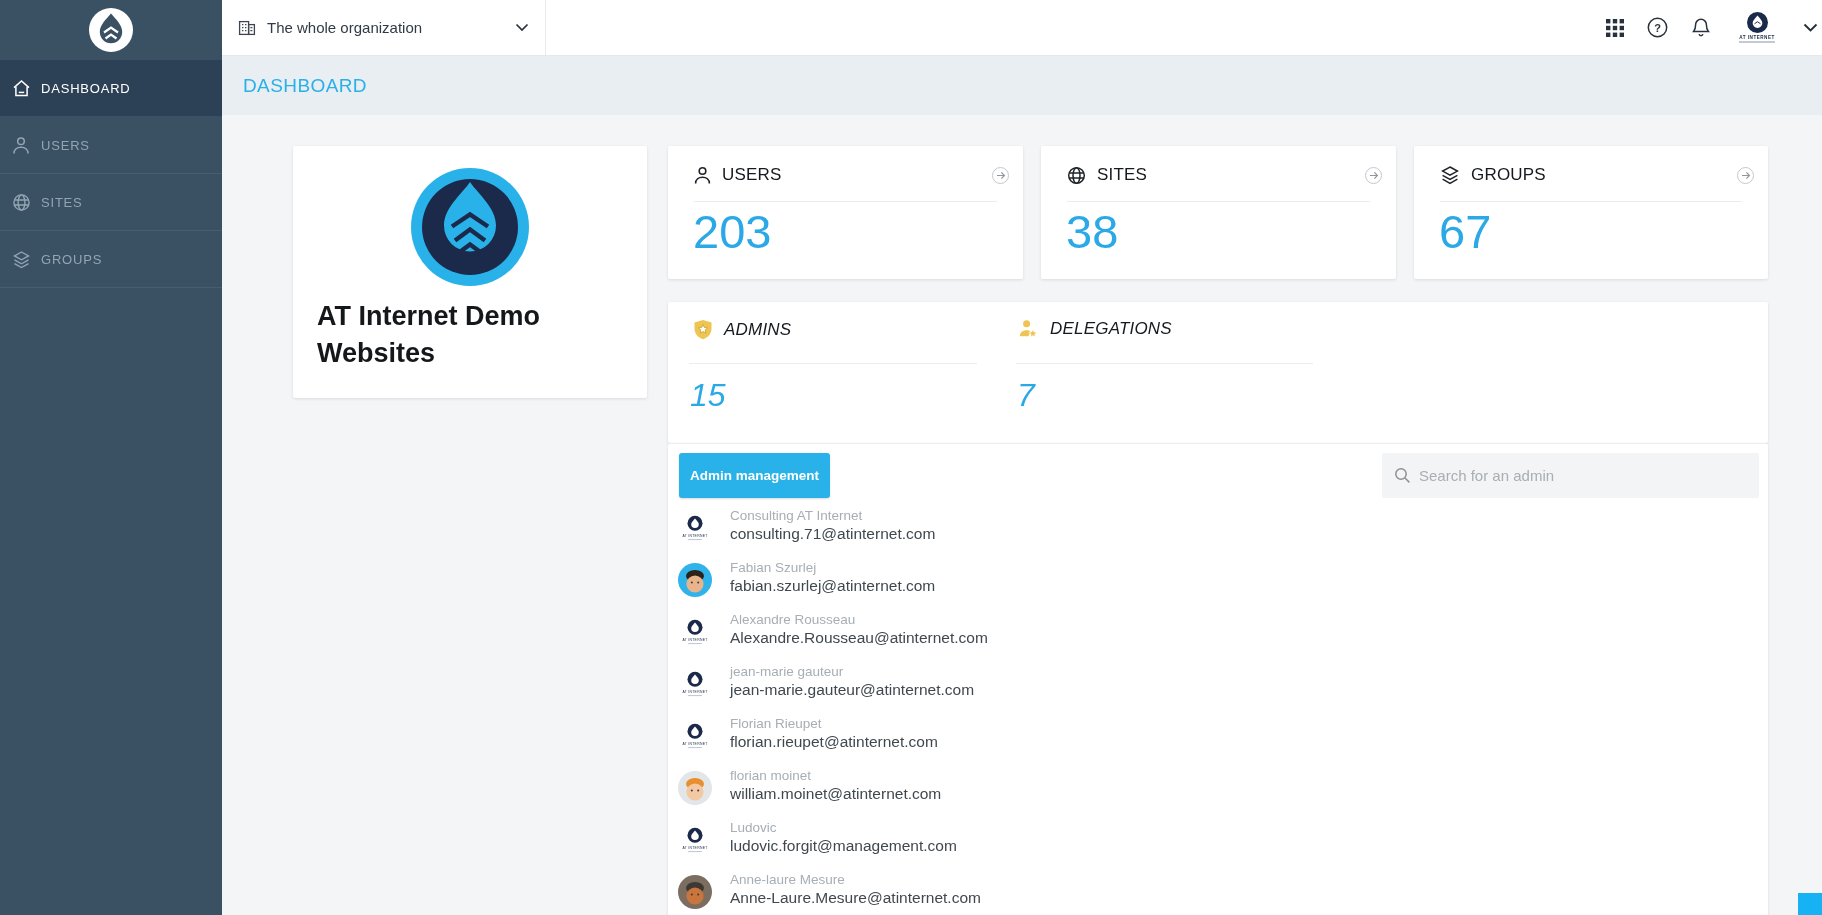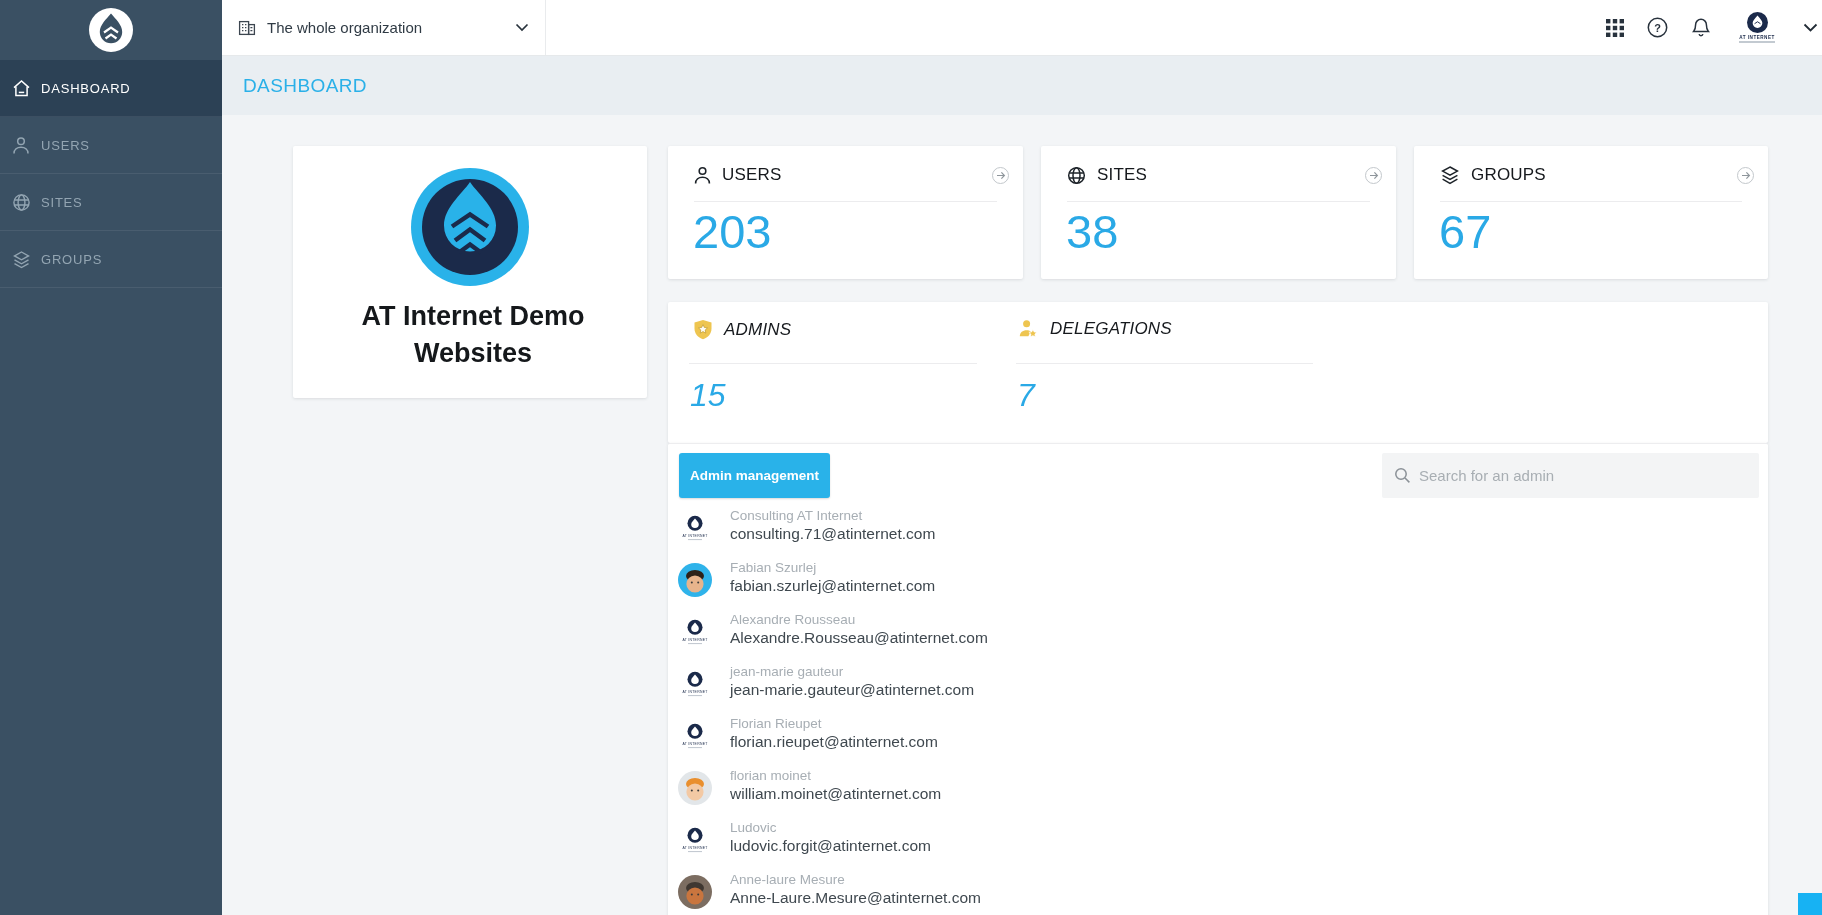--- a/index.html
+++ b/index.html
@@ -32,21 +32,21 @@
 
   
   .breadcrumb-bar { position:absolute; left:222px; top:56px; right:0; height:59px; background:#e9eef2;
                     display:flex; align-items:center; padding-left:21px; z-index:3; }
   .breadcrumb-bar .bc { font-size:19px; letter-spacing:.4px; color:#2ab0e8; cursor:pointer; }
 
   
   .content { position:absolute; left:222px; top:115px; right:0; bottom:0; overflow:hidden; }
   .card { position:absolute; background:#fff; border-radius:2px; box-shadow:0 1px 3px rgba(40,50,60,.12); }
 
-  .org-card { left:71px; top:31px; width:354px; height:252px;text-align:center; }
+  .org-card { left:71px; top:31px; width:354px; height:252px; }
   .org-logo { position:absolute; left:118px; top:22px; width:118px; height:118px; }
   .org-title { position:absolute; left:24px; top:152px; width:312px; font-size:27px; line-height:37px; color:#15181b; }
 
   .stat-card { top:31px; height:133px; }
   .stat-head { position:absolute; left:26px; top:19px; display:flex; align-items:center; gap:11px; }
   .stat-label { font-size:17px; color:#16191d; letter-spacing:.2px; }
   .go-btn { position:absolute; right:14px; top:21px; width:17px; height:17px; border:1px solid #c3c8cc;
             border-radius:50%; background:#fff; display:flex; align-items:center; justify-content:center; cursor:pointer; }
   .stat-div { position:absolute; left:26px; right:26px; top:55px; height:1px; background:#ececee; }
   .stat-value { position:absolute; left:25px; top:62px; font-size:47px; color:#2aa9e6; line-height:1; }
@@ -403,21 +403,21 @@
             <span class="av" style="background:#fff">
               <svg width="34" height="34" viewBox="0 0 34 34">
                 <circle cx="17" cy="17" r="17" fill="#ffffff"></circle>
                 <circle cx="17" cy="12.3" r="7.5" fill="#1b2a4a"></circle>
                 <path d="M17 7.4c-1.7 2.2-3.8 3.7-3.8 5.8a3.8 3.8 0 0 0 7.6 0c0-2.1-2.1-3.6-3.8-5.8z" fill="#ffffff"></path>
                 <text x="17" y="26" text-anchor="middle" font-size="3.4" letter-spacing=".3" fill="#1b2a4a" font-family="Liberation Sans, sans-serif">AT INTERNET</text>
                 <rect x="10" y="28" width="14" height="1.1" fill="#c4cad2"></rect>
               </svg>
             </span>
             <span class="a-name">Ludovic</span>
-            <span class="a-email">ludovic.forgit@atinternet.com</span>
+            <span class="a-email">ludovic.forgit@management.com</span>
           </div>
           <div class="admin-row">
             <span class="av" style="background:#7c6d61">
               <svg width="34" height="34" viewBox="0 0 34 34">
                 <ellipse cx="17" cy="13" rx="9" ry="6" fill="#3f3731"></ellipse>
                 <circle cx="17" cy="21" r="8.6" fill="#c9753e"></circle>
                 <circle cx="13.8" cy="19.5" r="1" fill="#3a3a3a"></circle>
                 <circle cx="20.2" cy="19.5" r="1" fill="#3a3a3a"></circle>
               </svg>
             </span>

